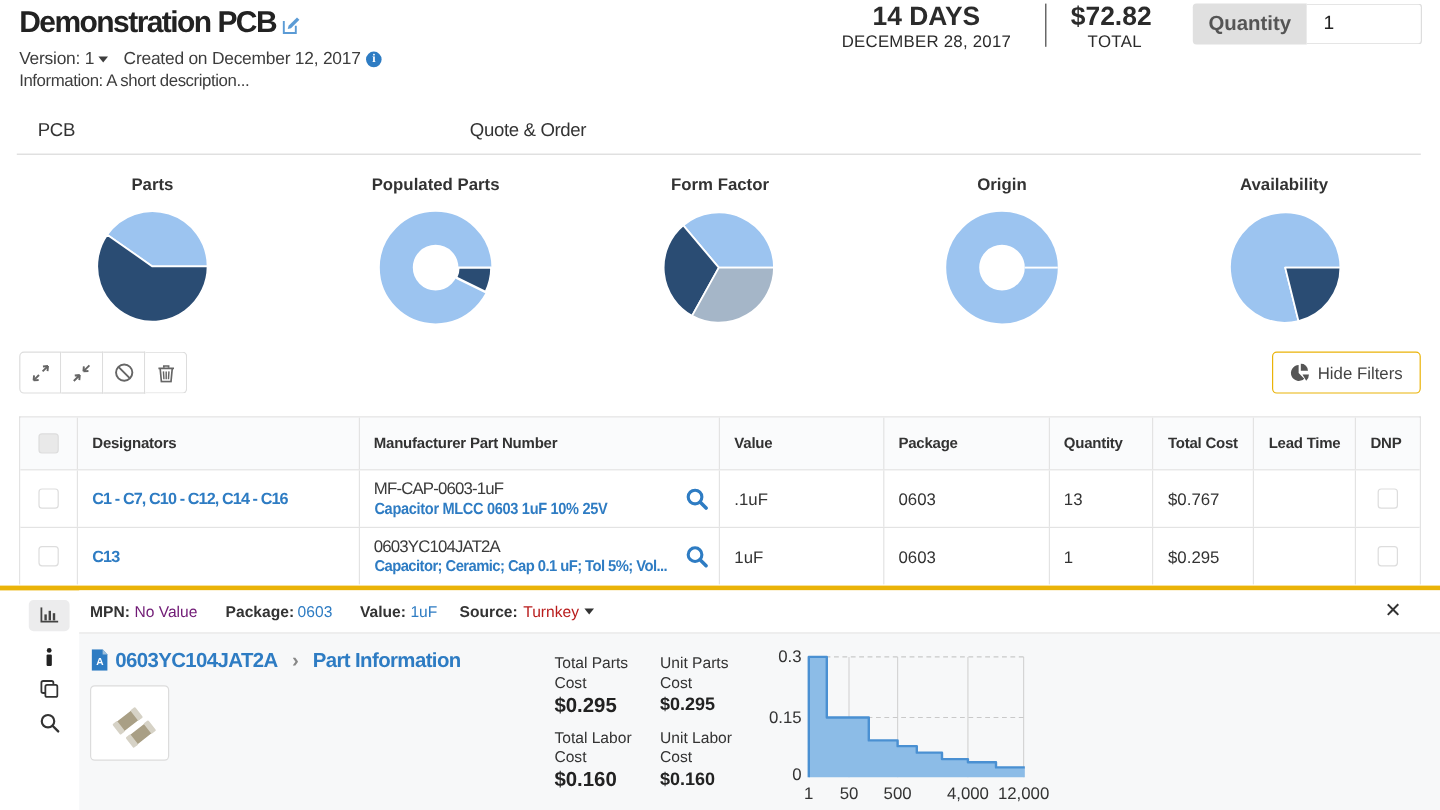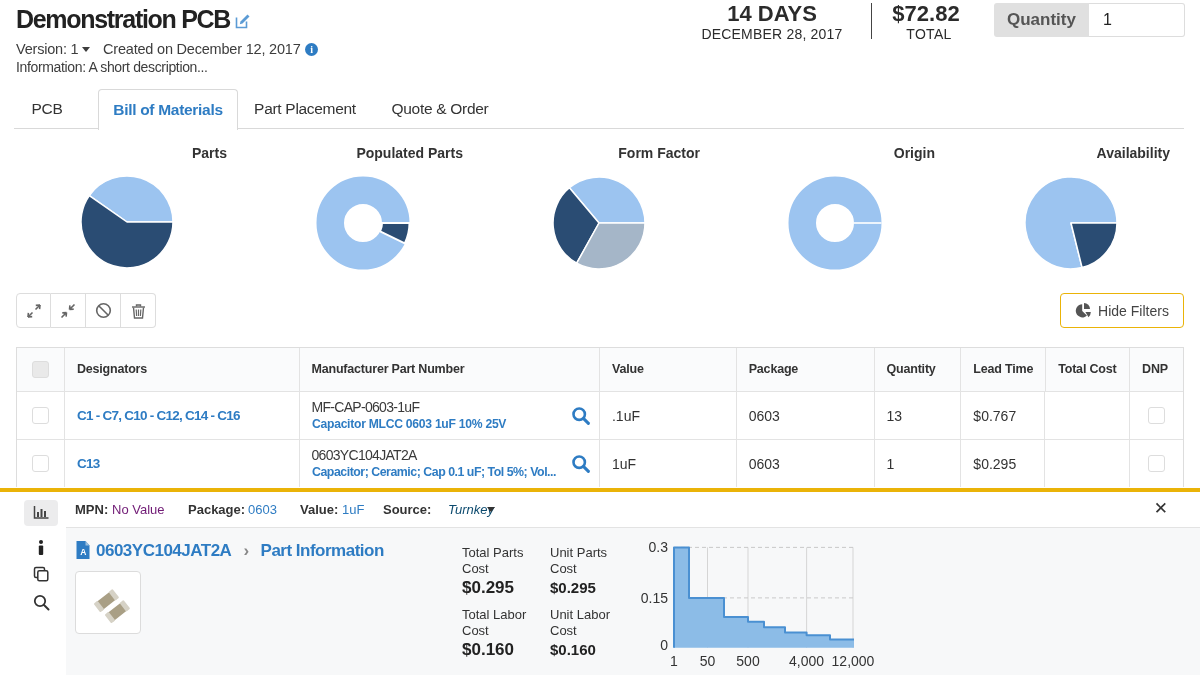--- a/index.html
+++ b/index.html
@@ -25,21 +25,21 @@
 .qtylabel { position:absolute; left:0; top:0; width:95px; height:34px; background:#e0e0e0; border-radius:3px 0 0 3px; font-size:17px; font-weight:bold; color:#555; text-align:center; line-height:34px; }
 .qtyval { position:absolute; left:95px; top:0; width:96px; height:34px; background:#fff; border:1px solid #ddd; border-left:none; border-radius:0 3px 3px 0; font-size:16px; color:#222; line-height:32px; padding-left:14px; }
 
 
 .tabs { position:absolute; left:0; top:89px; width:1200px; height:40px; }
 .tabline { position:absolute; left:14px; top:39px; width:1170px; height:1px; background:#d9d9d9; }
 .tab { position:absolute; top:0; height:40px; font-size:15.5px; color:#333; text-align:center; line-height:40px; letter-spacing:-0.3px; }
 .tab.active { background:#fff; border:1px solid #d9d9d9; border-bottom:none; border-radius:4px 4px 0 0; color:#2e7cc3; font-weight:bold; z-index:2; height:41px; }
 
 
-.charttitle { position:absolute; top:145px; width:200px; text-align:right; font-size:14px; font-weight:bold; color:#333; }
+.charttitle { position:absolute; top:145px; width:200px; text-align:center; font-size:14px; font-weight:bold; color:#333; }
 
 
 .btngroup { position:absolute; left:16px; top:293px; height:35px; display:flex; }
 .btn { width:35px; height:35px; background:#fff; border:1px solid #ddd; border-left:none; display:flex; align-items:center; justify-content:center; }
 .btn:first-child { border-left:1px solid #ddd; border-radius:4px 0 0 4px; }
 .btn:last-child { border-radius:0 4px 4px 0; }
 .hidefilters { position:absolute; left:1060px; top:293px; width:124px; height:35px; background:#fff; border:1px solid #eab308; border-radius:4px; font-size:14px; color:#444; display:flex; align-items:center; justify-content:center; gap:7px; }
 
 
 .tbl { position:absolute; left:16px; top:347px; width:1168px; border:1px solid #ddd; border-bottom:none; }
@@ -97,22 +97,20 @@
 <div class="total">$72.82</div>
 <div class="totalsub">TOTAL</div>
 <div class="qty">
   <div class="qtylabel">Quantity</div>
   <div class="qtyval">1</div>
 </div>
 
 <div class="tabs">
   <div class="tabline"></div>
   <div class="tab" style="left:14px;width:66px;">PCB</div>
-  <div class="tab active" style="left:98px;width:140px;">Bill of Materials</div>
-  <div class="tab" style="left:238px;width:134px;">Part Placement</div>
   <div class="tab" style="left:372px;width:136px;">Quote &amp; Order</div>
 </div>
 
 <div class="charttitle" style="left:27px;">Parts</div>
 <div class="charttitle" style="left:263px;">Populated Parts</div>
 <div class="charttitle" style="left:500px;">Form Factor</div>
 <div class="charttitle" style="left:735px;">Origin</div>
 <div class="charttitle" style="left:970px;">Availability</div>
 
 <svg class="abs" style="left:0;top:160px;" width="1200" height="130" viewBox="0 0 1200 130">
@@ -181,22 +179,22 @@
 <div class="tbl">
   <div class="tr hdr">
     <div class="td c0">
         <span class="cb"></span>
       </div>
     <div class="td c1">Designators</div>
     <div class="td c2">Manufacturer Part Number</div>
     <div class="td c3">Value</div>
     <div class="td c4">Package</div>
     <div class="td c5">Quantity</div>
+    <div class="td c6">Total Cost</div>
     <div class="td c7">Lead Time</div>
-    <div class="td c6">Total Cost</div>
     <div class="td c8">DNP</div>
   </div>
   <div class="tr row">
     <div class="td c0">
         <span class="cb"></span>
       </div>
     <div class="td c1 vcenter">
         <span class="bluebold">C1 - C7, C10 - C12, C14 - C16</span>
       </div>
     <div class="td c2">
@@ -245,21 +243,21 @@
 <div class="panel">
   <div class="panelbody"></div>
   <div class="strip">
     <b style="position:absolute;left:9px;">MPN:</b>
       <span class="gray" style="position:absolute;left:46px;">No Value</span>
     <b style="position:absolute;left:122px;">Package:</b>
       <span class="blue" style="position:absolute;left:182px;">0603</span>
     <b style="position:absolute;left:234px;">Value:</b>
       <span class="blue" style="position:absolute;left:276px;">1uF</span>
     <b style="position:absolute;left:317px;">Source:</b>
-      <span style="position:absolute;left:382px;color:#0c4a6e;font-style:italic;">Turnkey</span>
+      <span style="position:absolute;left:370px;color:#b91c1c;">Turnkey</span>
     <span class="caret" style="position:absolute;left:421px;top:15px;border-top-color:#333;"></span>
     <span class="xclose">✕</span>
   </div>
   <div class="sidebtn">
       <svg width="16" height="14" viewBox="0 0 16 14">
         <path d="M1.5 0 v12 h14" fill="none" stroke="#444" stroke-width="1.5"></path>
         <rect x="4" y="6" width="2" height="5" fill="#444"></rect>
         <rect x="7.5" y="3" width="2" height="8" fill="#444"></rect>
         <rect x="11" y="5" width="2" height="6" fill="#444"></rect>
       </svg>

